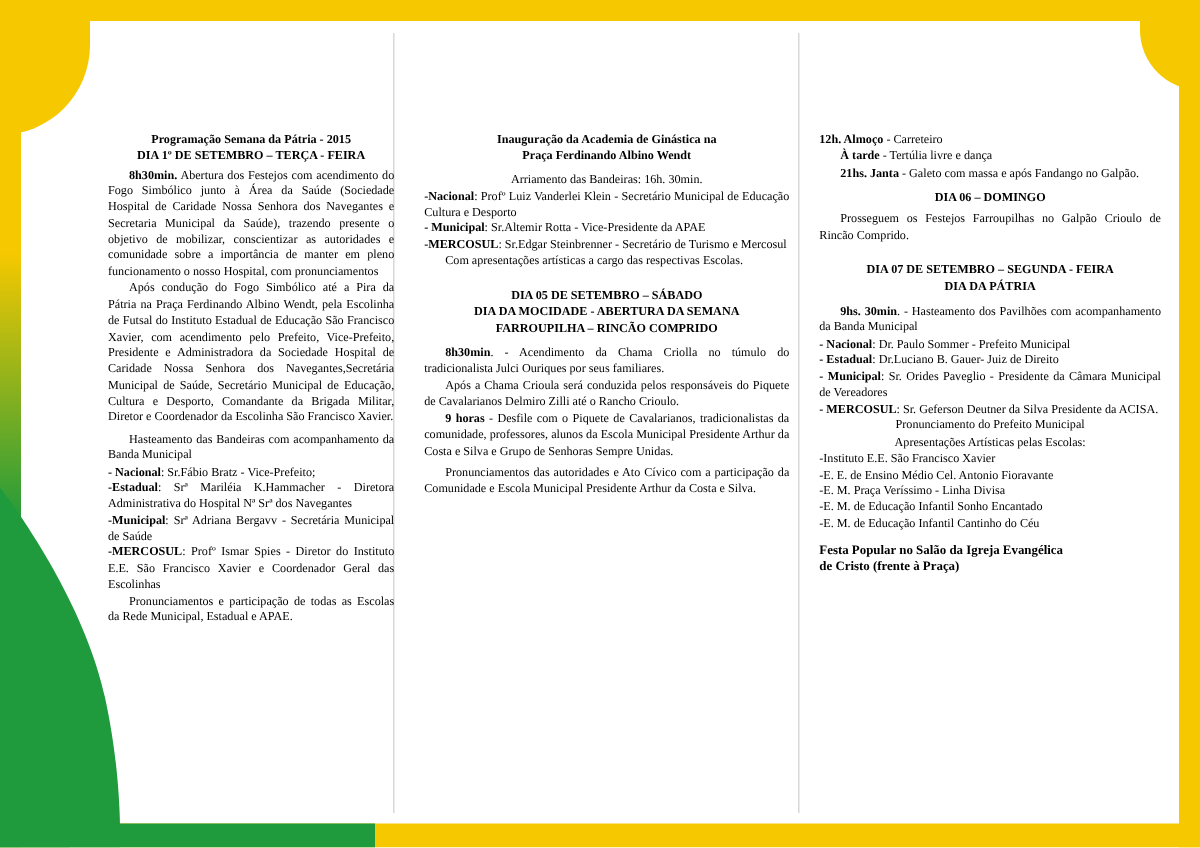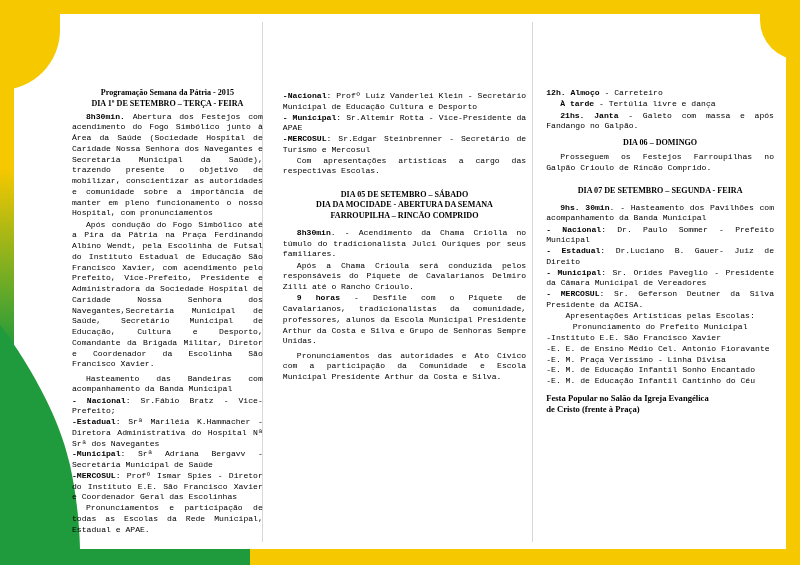--- a/index.html
+++ b/index.html
@@ -86,21 +86,21 @@
   .col-2 { width: 270px; }
   .col-3 { width: 254px; }
 
   .title-block {
     text-align: center;
     font-weight: bold;
     margin-bottom: 2px;
   }
   .title-block .l { display: block; }
 
-  p { margin: 0 0 0.5px 0; text-indent: 14px; font-family: Liberation Mono, monospace; }
+  p { margin: 0 0 0.5px 0; text-indent: 14px; }
   p.noind { text-indent: 0; }
   p.center { text-align: center; text-indent: 0; }
   b { font-weight: bold; }
 
   .hdr {
     text-align: center;
     font-weight: bold;
     margin: 6px 0 3px 0;
   }
   .hdr .l { display: block; }
@@ -142,21 +142,26 @@
     <div class="spacer-sm"></div>
     <p>Hasteamento das Bandeiras com acompanhamento da Banda Municipal</p>
     <p class="list-item"><b>- Nacional</b>: Sr.Fábio Bratz - Vice-Prefeito;</p>
     <p class="list-item"><b>-Estadual</b>: Srª Mariléia K.Hammacher - Diretora Administrativa do Hospital Nª Srª dos Navegantes</p>
     <p class="list-item"><b>-Municipal</b>: Srª Adriana Bergavv - Secretária Municipal de Saúde</p>
     <p class="list-item"><b>-MERCOSUL</b>: Profº Ismar Spies - Diretor do Instituto E.E. São Francisco Xavier e Coordenador Geral das Escolinhas</p>
     <p>Pronunciamentos e participação de todas as Escolas da Rede Municipal, Estadual e APAE.</p>
   </div>
 
   <div class="col col-2">
-    <div class="spacer-sm"></div>
+    <div class="title-block">
+      <span class="l">Inauguração da Academia de Ginástica na</span>
+      <span class="l">Praça Ferdinando Albino Wendt</span>
+    </div>
+    <div class="spacer-sm"></div>
+    <p class="center">Arriamento das Bandeiras: 16h. 30min.</p>
     <p class="list-item"><b>-Nacional</b>: Profº Luiz Vanderlei Klein - Secretário Municipal de Educação Cultura e Desporto</p>
     <p class="list-item"><b>- Municipal</b>: Sr.Altemir Rotta - Vice-Presidente da APAE</p>
     <p class="list-item"><b>-MERCOSUL</b>: Sr.Edgar Steinbrenner - Secretário de Turismo e Mercosul</p>
     <p>Com apresentações artísticas a cargo das respectivas Escolas.</p>
 
     <div class="spacer"></div>
     <div class="hdr">
       <span class="l">DIA 05 DE SETEMBRO – SÁBADO</span>
       <span class="l">DIA DA MOCIDADE - ABERTURA DA SEMANA</span>
       <span class="l">FARROUPILHA – RINCÃO COMPRIDO</span>
@@ -175,29 +180,30 @@
     <p><b>À tarde</b> - Tertúlia livre e dança</p>
     <p><b>21hs. Janta</b> - Galeto com massa e após Fandango no Galpão.</p>
     <div class="hdr">
       <span class="l">DIA 06 – DOMINGO</span>
     </div>
     <p>Prosseguem os Festejos Farroupilhas no Galpão Crioulo de Rincão Comprido.</p>
 
     <div class="spacer"></div>
     <div class="hdr">
       <span class="l">DIA 07 DE SETEMBRO – SEGUNDA - FEIRA</span>
+      <span class="l">DIA DA PÁTRIA</span>
     </div>
     <div class="spacer-sm"></div>
     <p><b>9hs. 30min</b>. - Hasteamento dos Pavilhões com  acompanhamento da Banda Municipal</p>
     <p class="list-item"><b>- Nacional</b>: Dr. Paulo Sommer  - Prefeito Municipal</p>
     <p class="list-item"><b>- Estadual</b>: Dr.Luciano B. Gauer- Juiz de Direito</p>
     <p class="list-item"><b>- Municipal</b>: Sr. Orides Paveglio - Presidente da Câmara Municipal de Vereadores</p>
     <p class="list-item"><b>- MERCOSUL</b>: Sr. Geferson Deutner da Silva Presidente da ACISA.</p>
+    <p class="center">Pronunciamento do Prefeito Municipal</p>
     <p class="center">Apresentações Artísticas pelas Escolas:</p>
-    <p class="center">Pronunciamento do Prefeito Municipal</p>
     <p class="list-item">-Instituto E.E. São Francisco Xavier</p>
     <p class="list-item">-E. E. de Ensino Médio Cel. Antonio Fioravante</p>
     <p class="list-item">-E. M. Praça Veríssimo - Linha Divisa</p>
     <p class="list-item">-E. M. de Educação Infantil Sonho Encantado</p>
     <p class="list-item">-E. M. de Educação Infantil Cantinho do Céu</p>
 
     <div class="spacer"></div>
     <div style="font-weight:bold;font-size:8.6px;">
       <span class="l" style="display:block">Festa Popular no Salão da Igreja Evangélica</span>
       <span class="l" style="display:block">de Cristo (frente à Praça)</span>

